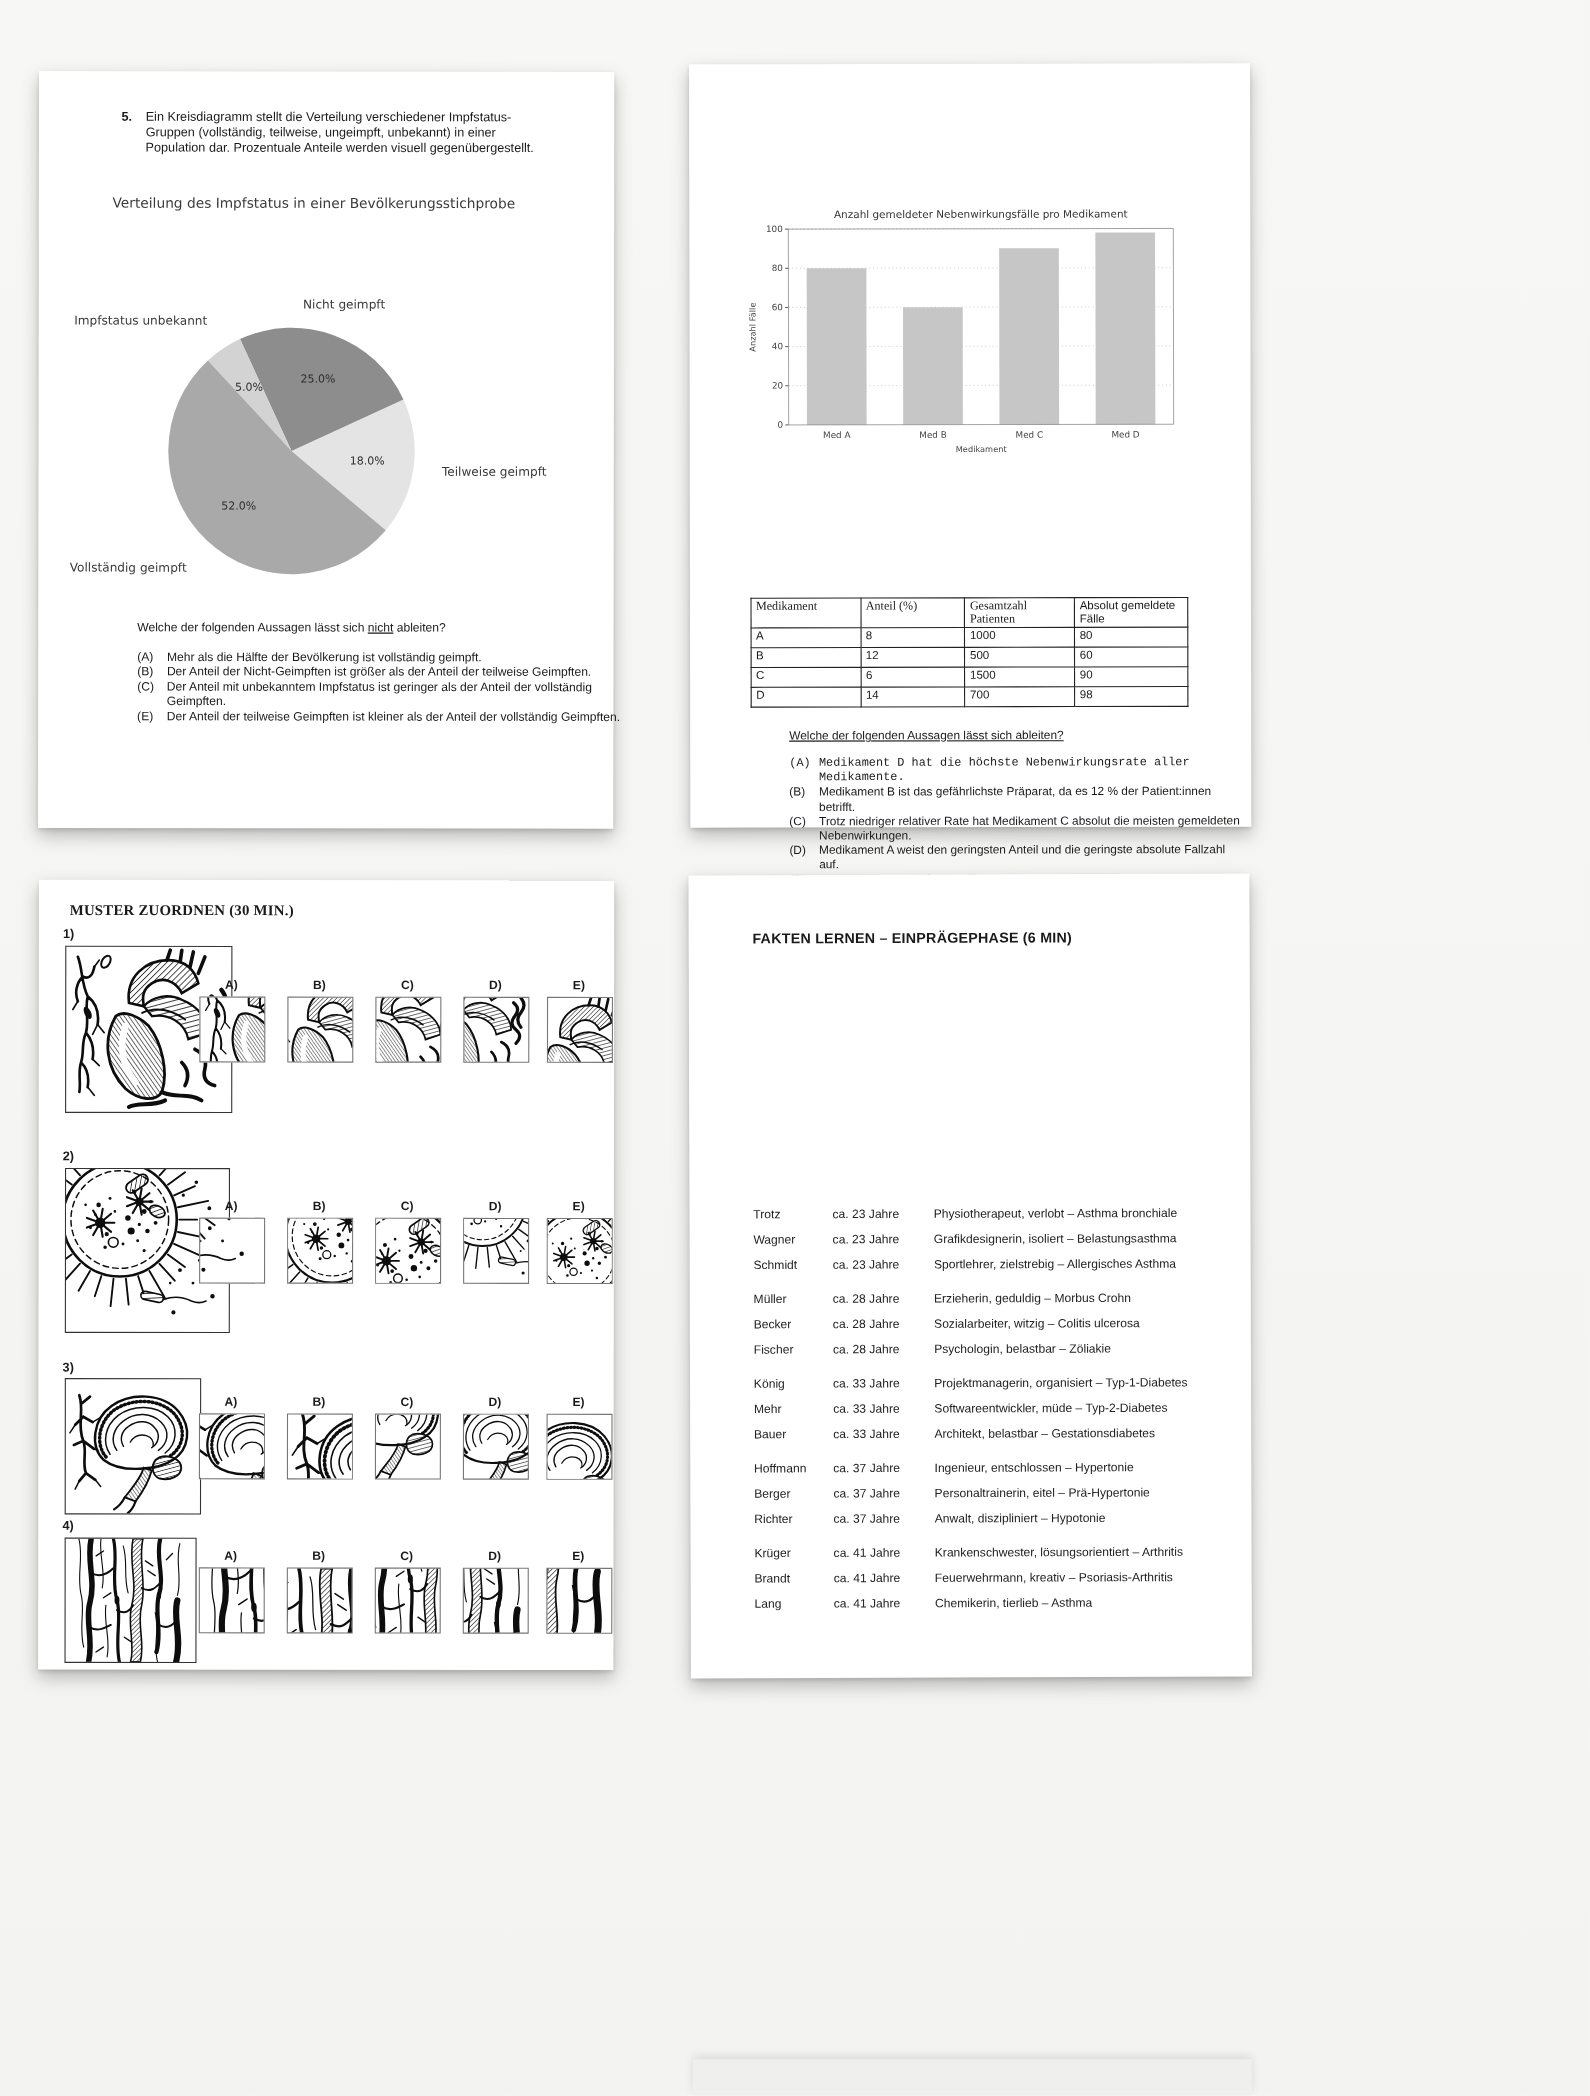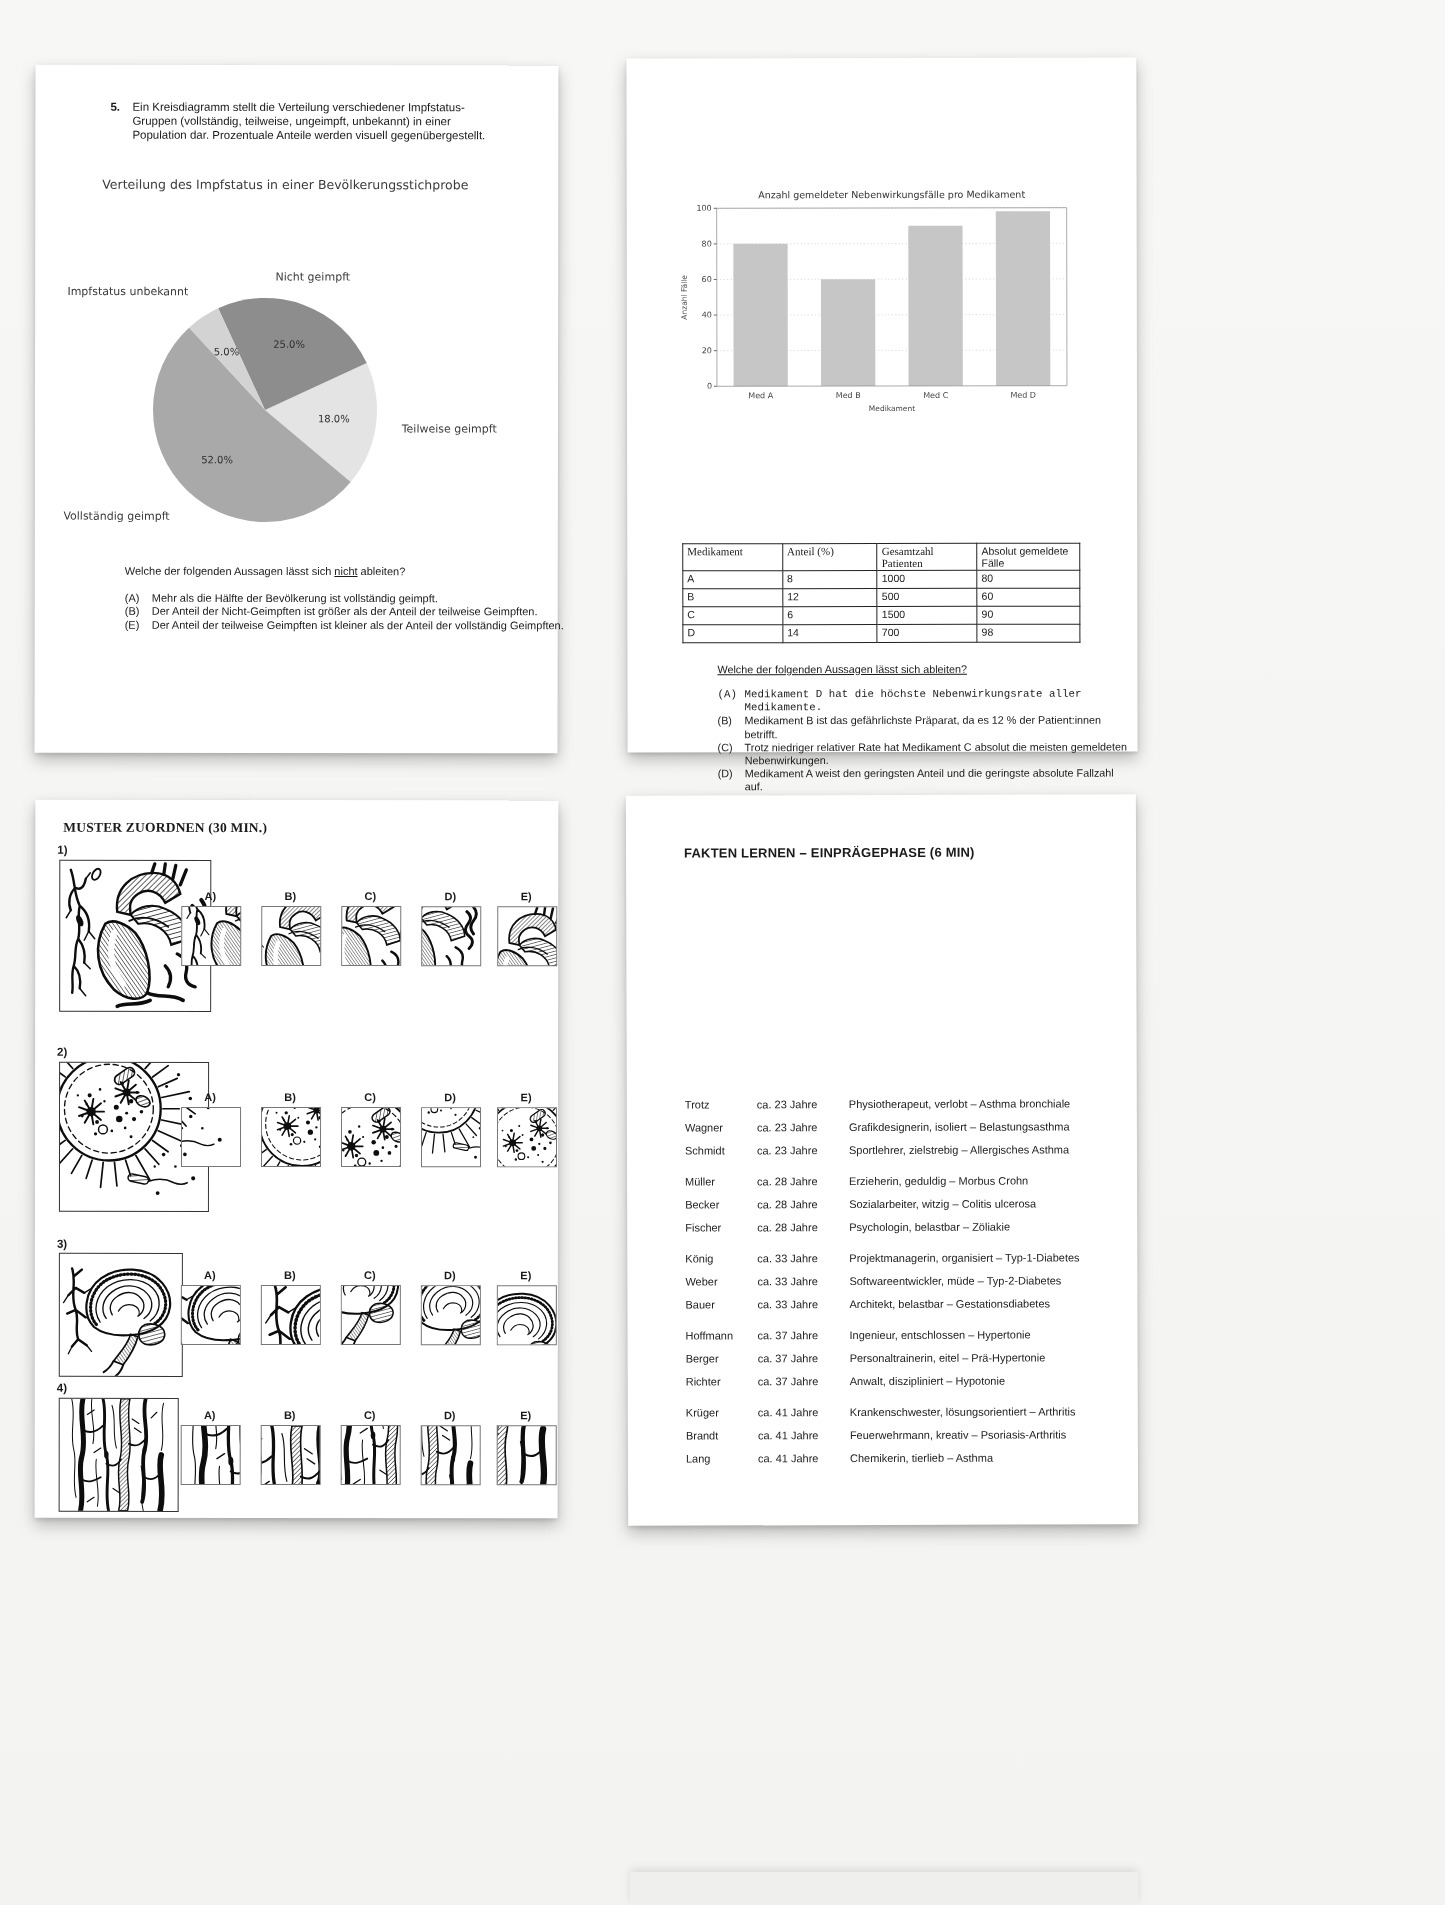--- a/index.html
+++ b/index.html
@@ -232,20 +232,23 @@
     </div>
 
     <div class="opts" style="left:90px;top:527px;width:440px;">
         <div class="opt">
         <span class="opt-label">(A)</span><span>Mehr als die Hälfte der Bevölkerung ist vollständig geimpft.</span>
       </div>
         <div class="opt">
         <span class="opt-label">(B)</span><span>Der Anteil der Nicht-Geimpften ist größer als der Anteil der teilweise Geimpften.</span>
       </div>
         <div class="opt">
+        <span class="opt-label">(C)</span><span>Der Anteil mit unbekanntem Impfstatus ist geringer als der Anteil der vollständig Geimpften.</span>
+      </div>
+        <div class="opt">
         <span class="opt-label">(E)</span><span>Der Anteil der teilweise Geimpften ist kleiner als der Anteil der vollständig Geimpften.</span>
       </div>
       </div>
   </section>
 
   <section class="page" id="page2">
 
     <svg id="bar-svg" width="405" height="250">
         <text x="215" y="12" text-anchor="middle" class="ax-txt" style="font-size:9.5px;fill:#333">Anzahl gemeldeter Nebenwirkungsfälle pro Medikament</text>
         <text x="35" y="202.5" text-anchor="end" class="ax-txt" style="font-size:8px">0</text>
@@ -526,21 +529,21 @@
         <span class="f-name">Fischer</span>
         <span class="f-age">ca. 28 Jahre</span>
         <span class="f-desc">Psychologin, belastbar – Zöliakie</span>
       </div>
         <div class="fact">
         <span class="f-name">König</span>
         <span class="f-age">ca. 33 Jahre</span>
         <span class="f-desc">Projektmanagerin, organisiert – Typ-1-Diabetes</span>
       </div>
         <div class="fact">
-        <span class="f-name">Weber</span>
+        <span class="f-name">Mehr</span>
         <span class="f-age">ca. 33 Jahre</span>
         <span class="f-desc">Softwareentwickler, müde – Typ-2-Diabetes</span>
       </div>
         <div class="fact">
         <span class="f-name">Bauer</span>
         <span class="f-age">ca. 33 Jahre</span>
         <span class="f-desc">Architekt, belastbar – Gestationsdiabetes</span>
       </div>
         <div class="fact">
         <span class="f-name">Hoffmann</span>

